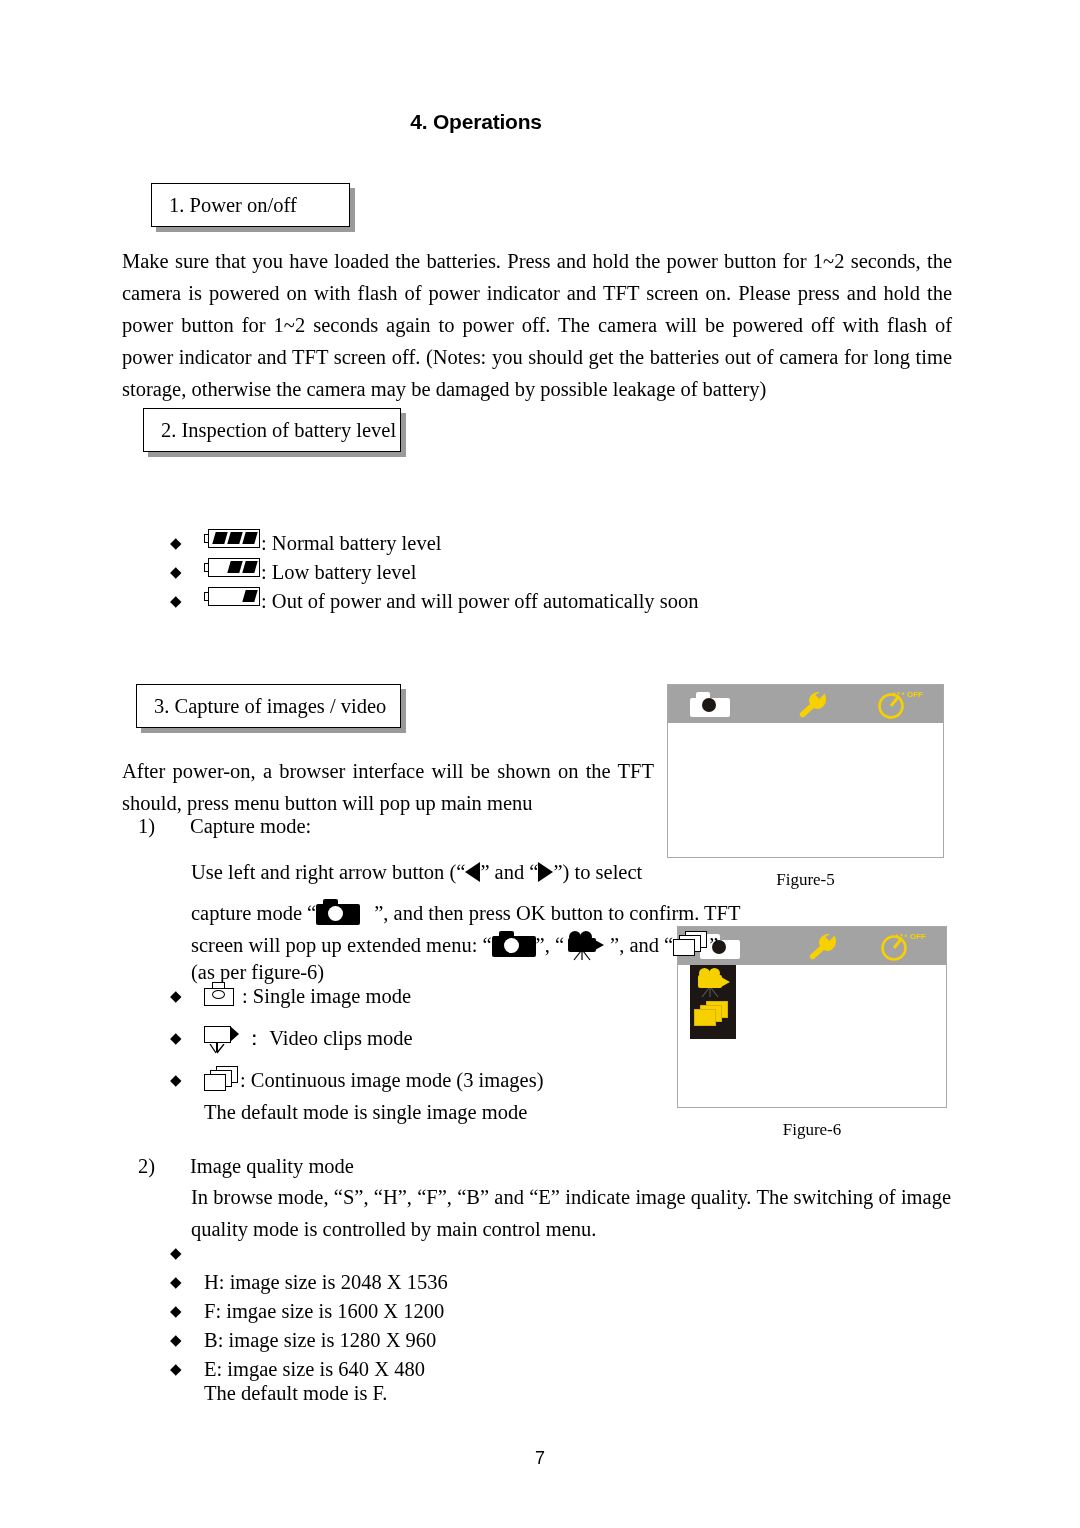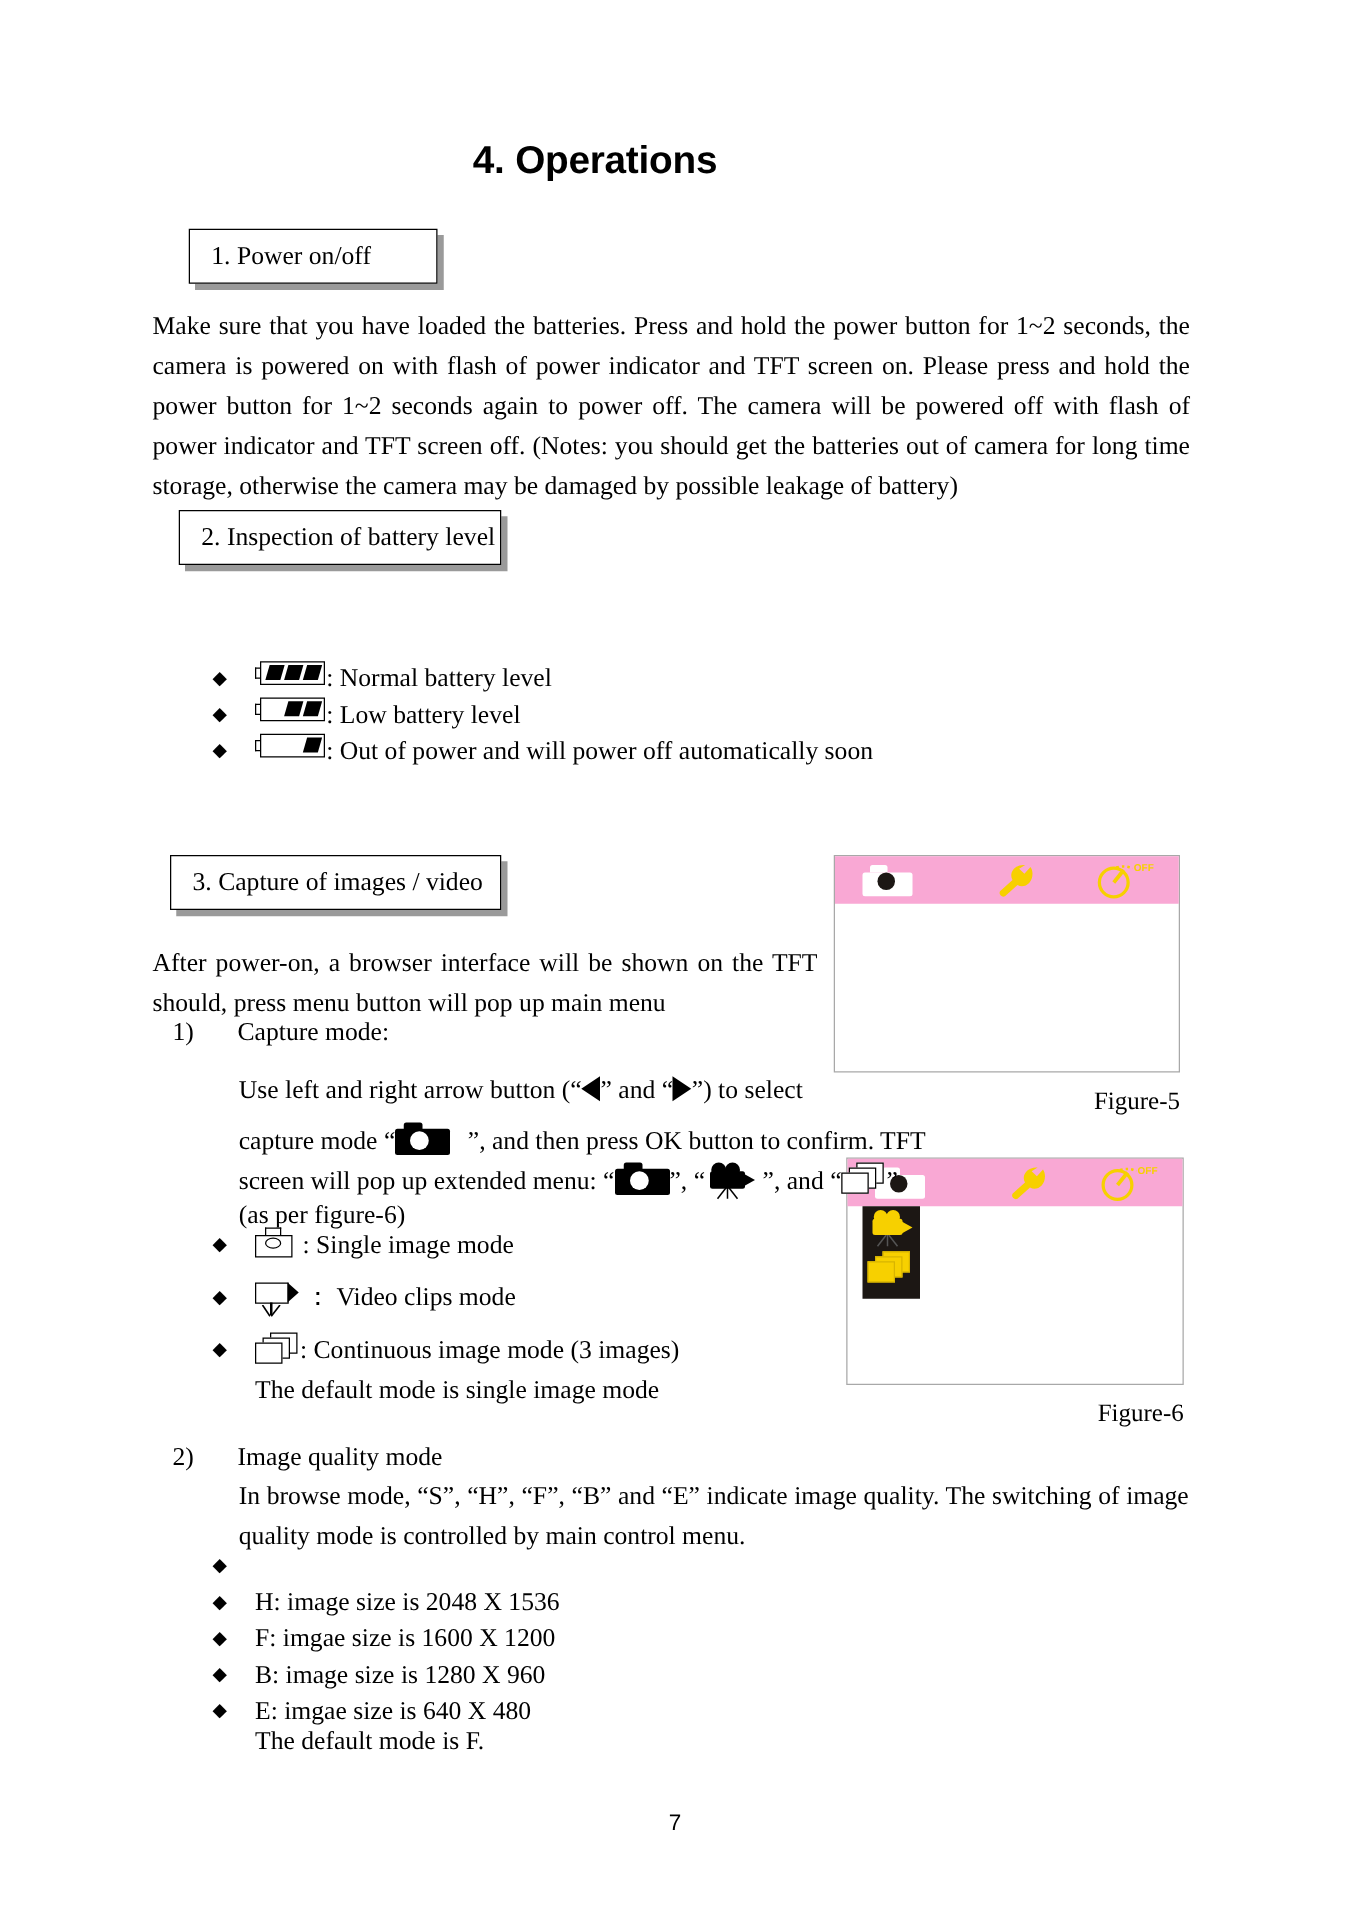--- a/index.html
+++ b/index.html
@@ -12,21 +12,21 @@
     overflow:hidden;
   }
   .page { position:absolute; left:0; top:0; width:1080px; height:1528px; }
 
   
   .doc-title{
     position:absolute; left:0; top:110px; width:952px;
     text-align:center;
     font-family:"Liberation Sans", sans-serif;
     font-weight:bold;
-    font-size:31px;
+    font-size:21px;
     letter-spacing:-0.2px;
   }
 
   
   .sec-box{
     position:absolute;
     border:1.6px solid #000;
     background:#fff;
     box-shadow:5px 5px 0 0 #9a9a9a;
     box-sizing:border-box;
@@ -104,30 +104,30 @@
   .stk i.s2{ left:6px; top:4px; }
   .stk i.s1{ left:0px; top:8px; }
 
   
   .arrL{ width:0;height:0;border-top:10px solid transparent;border-bottom:10px solid transparent;border-right:15px solid #000; vertical-align:-3px;}
   .arrR{ width:0;height:0;border-top:10px solid transparent;border-bottom:10px solid transparent;border-left:15px solid #000; vertical-align:-3px;}
 
   
   .figwrap{ position:absolute; }
   .screen{ position:relative; border:1.5px solid #a8a8a8; background:#fff; box-sizing:border-box; }
-  .menubar{ position:absolute; left:0; top:0; right:0; height:38px; background:#f9a8d4; }
+  .menubar{ position:absolute; left:0; top:0; right:0; height:38px; background:#a3a3a3; }
   .mb-cam{ position:absolute; left:22px; top:7px; width:40px; height:25px;}
   .mb-cam .bdy{ position:absolute; left:0; bottom:0; width:40px; height:19px; background:#fff; border-radius:2px;}
   .mb-cam .hump{ position:absolute; left:6px; top:0; width:14px; height:6px; background:#fff; border-radius:2px 2px 0 0;}
   .mb-cam .lens{ position:absolute; left:12px; top:6px; width:14px; height:14px; border-radius:50%; background:#1c1714;}
 
   .mb-wr{ position:absolute; left:128px; top:6px; width:34px; height:27px; }
   .mb-tm{ position:absolute; right:18px; top:3px; width:52px; height:32px;}
 
-  .fig-cap{ position:absolute; width:100%; text-align:right; font-size:20px; }
+  .fig-cap{ position:absolute; width:100%; text-align:center; font-size:17px; }
 
   
   .dd{ position:absolute; left:12px; top:38px; width:46px; height:74px; background:#1c1714; }
   .dd .yvid{ position:absolute; left:5px; top:3px; width:38px; height:28px;}
   .dd .yvid .b{ position:absolute; left:3px; top:7px; width:24px; height:13px; background:#f7d000; border-radius:2px;}
   .dd .yvid .r1{ position:absolute; left:4px; top:0; width:11px; height:11px; border-radius:50%; background:#f7d000;}
   .dd .yvid .r2{ position:absolute; left:14px; top:0; width:11px; height:11px; border-radius:50%; background:#f7d000;}
   .dd .yvid .ln{ position:absolute; left:26px; top:9px; width:0;height:0;
         border-top:5px solid transparent;border-bottom:5px solid transparent;border-left:9px solid #f7d000;}
   .dd .ystk{ position:absolute; left:4px; top:36px; width:38px; height:30px;}

